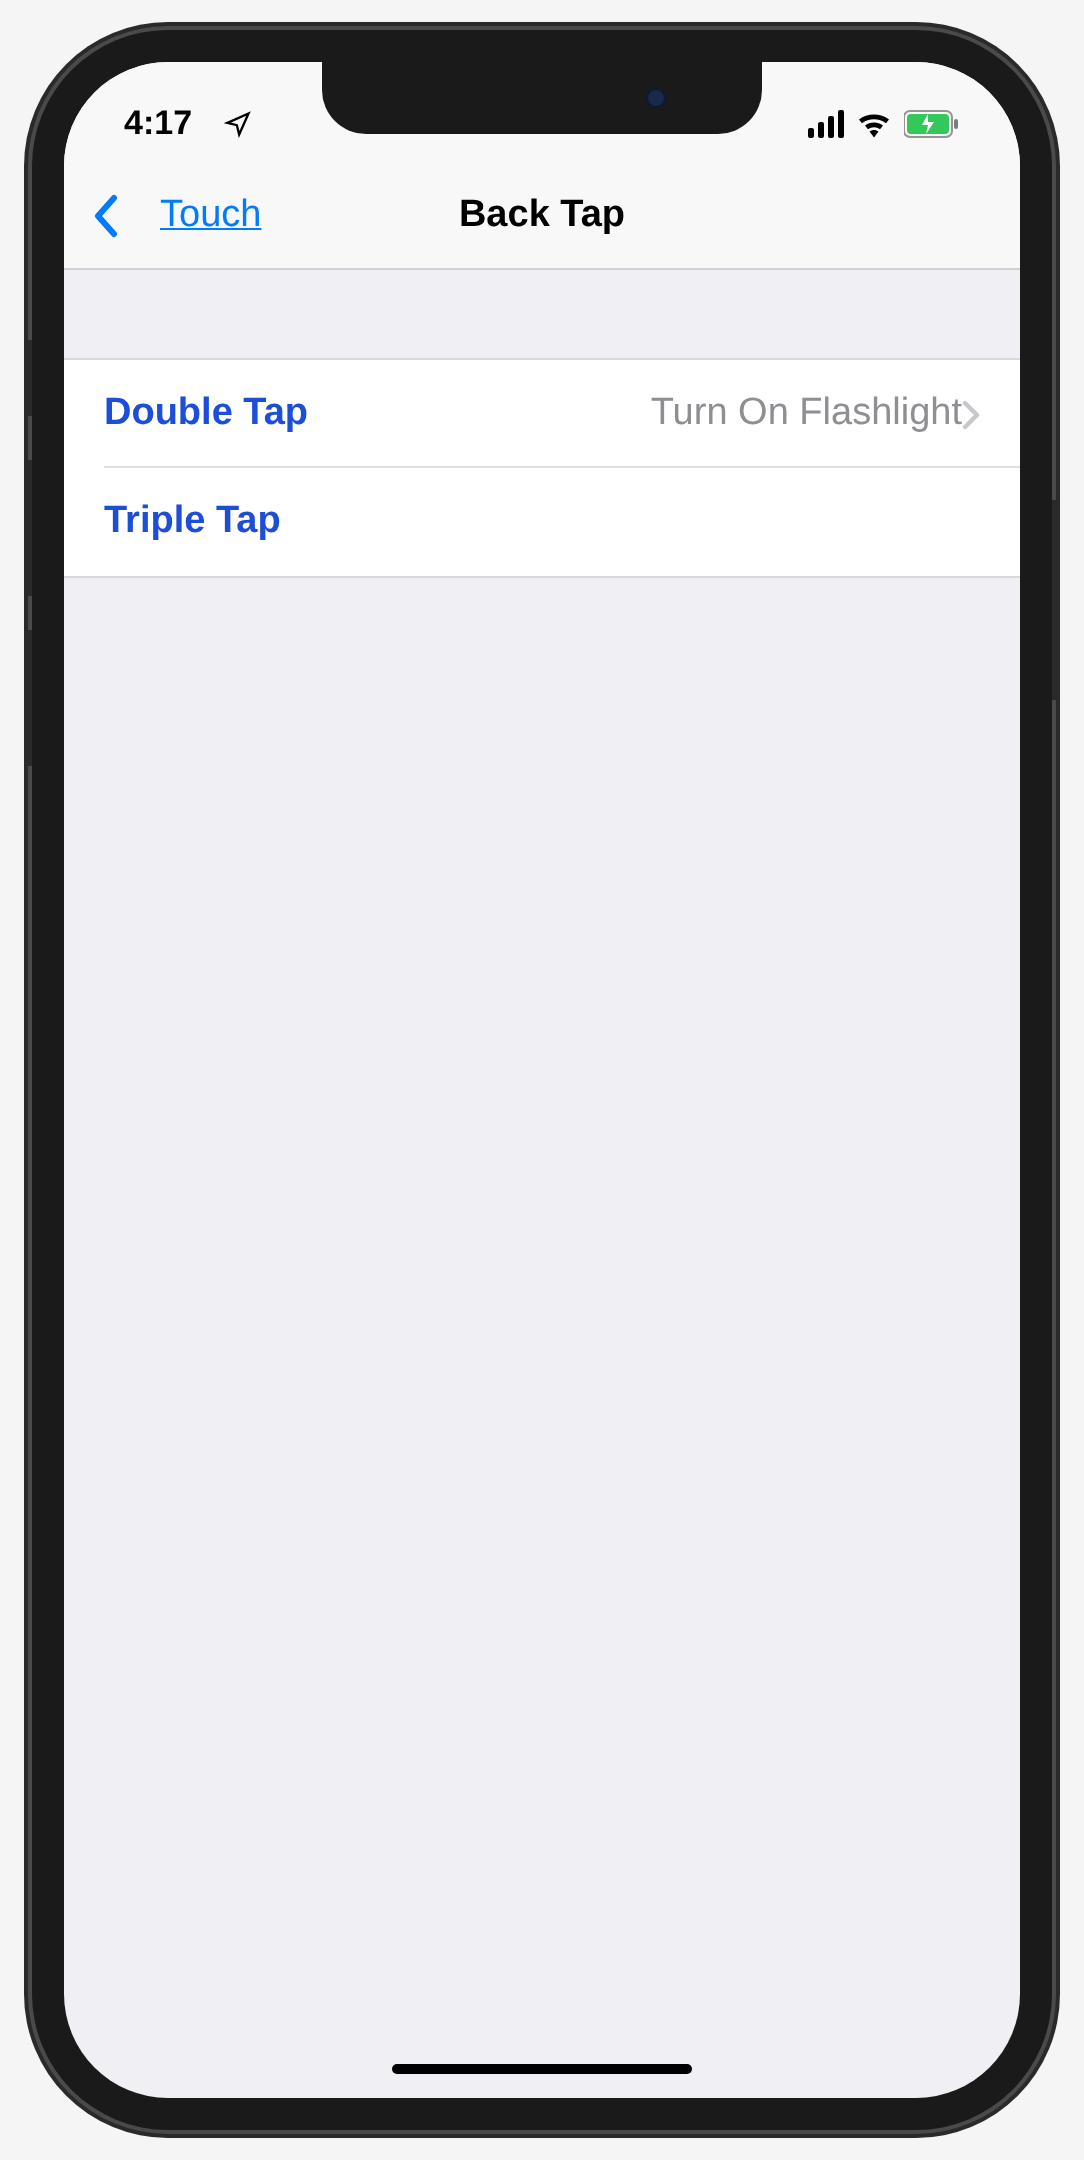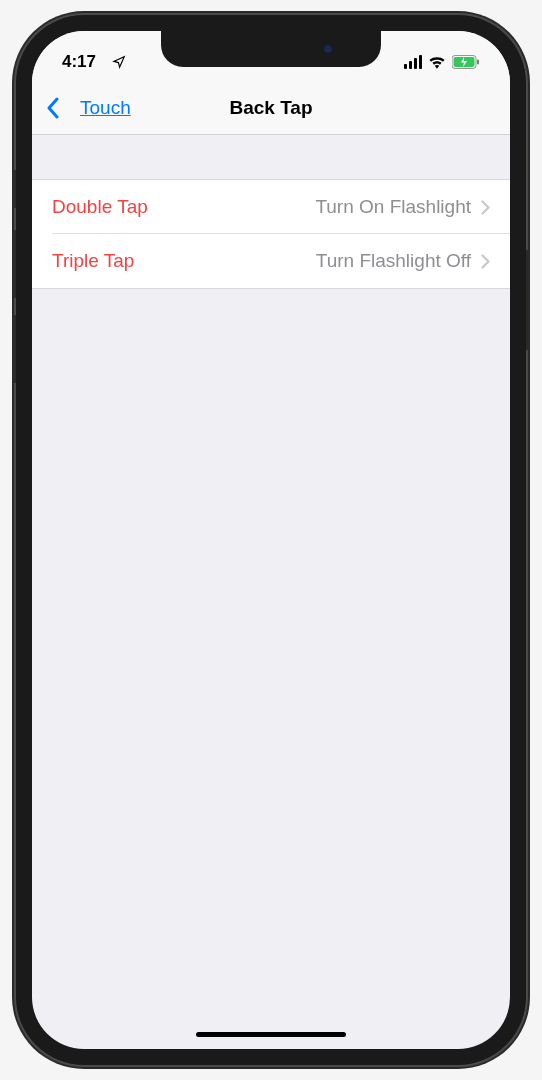--- a/index.html
+++ b/index.html
@@ -195,26 +195,26 @@
       right: 0;
       height: 1px;
       background: #e0e0e3;
     }
     .list-group {
       border-top: 1px solid #d8d8dc;
       border-bottom: 1px solid #d8d8dc;
     }
     .row-label {
       font-size: 19px;
-      color: #ef4444;
+      color: #1d4ed8;
+      font-weight: bold;
     }
     .row-value-wrap {
       display: flex;
       align-items: center;
-      gap: 10px;
     }
     .row-value {
       font-size: 19px;
       color: #8e8e93;
     }
     .chevron-icon {
       width: 9px;
       height: 15px;
     }
     .home-indicator {
@@ -285,24 +285,18 @@
         <span class="row-label">Double Tap</span>
         <div class="row-value-wrap">
           <span class="row-value">Turn On Flashlight</span>
           <svg class="chevron-icon" viewBox="0 0 9 15" fill="none" stroke="#c7c7cc" stroke-width="2.2" stroke-linecap="round" stroke-linejoin="round">
             <polyline points="1.5,1.5 7.5,7.5 1.5,13.5"></polyline>
           </svg>
         </div>
       </div>
       <div class="list-row">
         <span class="row-label">Triple Tap</span>
-        <div class="row-value-wrap">
-          <span class="row-value">Turn Flashlight Off</span>
-          <svg class="chevron-icon" viewBox="0 0 9 15" fill="none" stroke="#c7c7cc" stroke-width="2.2" stroke-linecap="round" stroke-linejoin="round">
-            <polyline points="1.5,1.5 7.5,7.5 1.5,13.5"></polyline>
-          </svg>
-        </div>
       </div>
     </div>
 
     <div class="home-indicator"></div>
   </div>
 </div>
 
 </body></html>

